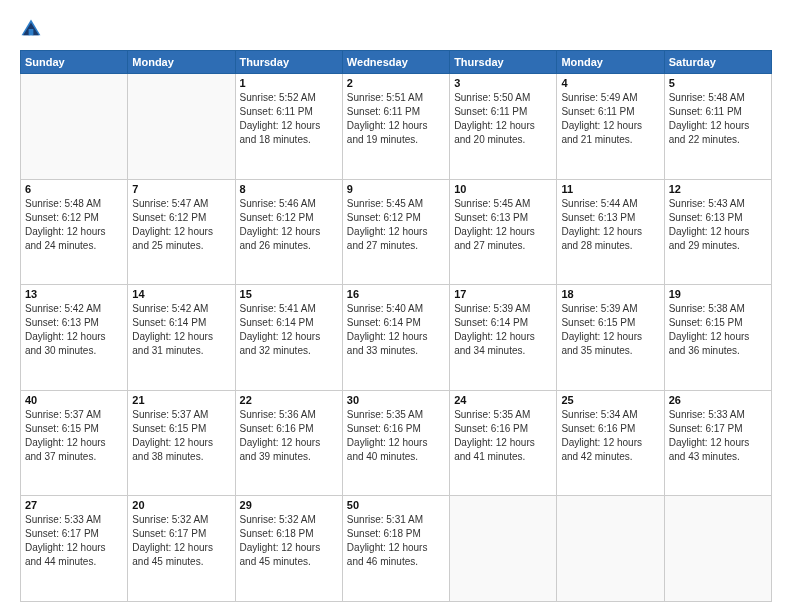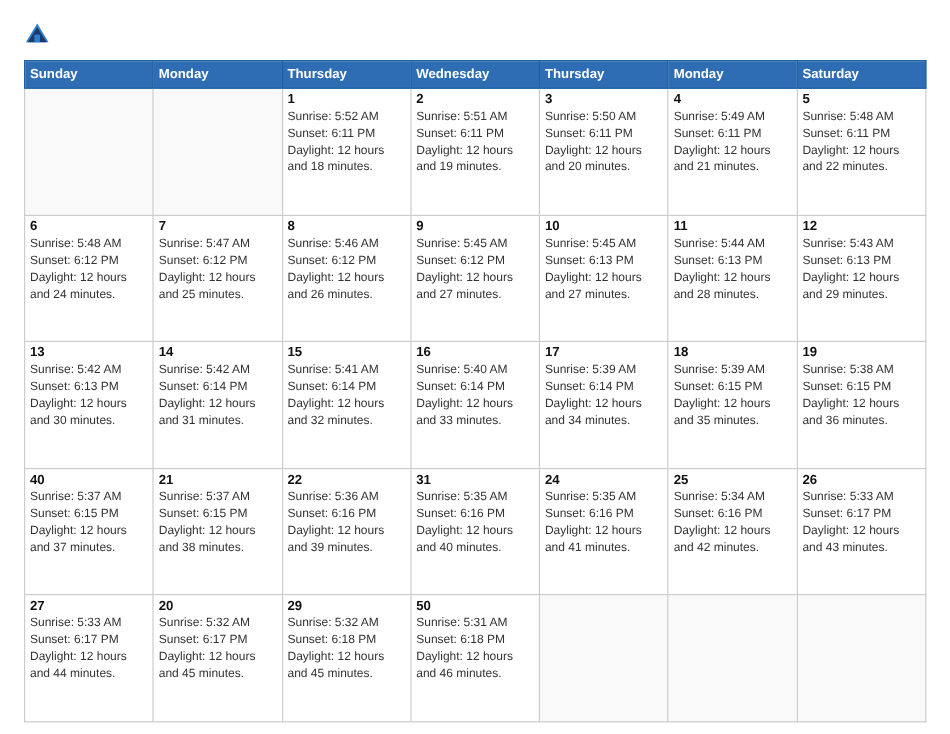--- a/index.html
+++ b/index.html
@@ -220,21 +220,21 @@
           </td>
           <td>
             <span class="day-number">21</span>
             <div class="day-info">Sunrise: 5:37 AM<br>Sunset: 6:15 PM<br>Daylight: 12 hours and 38 minutes.</div>
           </td>
           <td>
             <span class="day-number">22</span>
             <div class="day-info">Sunrise: 5:36 AM<br>Sunset: 6:16 PM<br>Daylight: 12 hours and 39 minutes.</div>
           </td>
           <td>
-            <span class="day-number">31</span>
+            <span class="day-number">30</span>
             <div class="day-info">Sunrise: 5:35 AM<br>Sunset: 6:16 PM<br>Daylight: 12 hours and 40 minutes.</div>
           </td>
           <td>
             <span class="day-number">24</span>
             <div class="day-info">Sunrise: 5:35 AM<br>Sunset: 6:16 PM<br>Daylight: 12 hours and 41 minutes.</div>
           </td>
           <td>
             <span class="day-number">25</span>
             <div class="day-info">Sunrise: 5:34 AM<br>Sunset: 6:16 PM<br>Daylight: 12 hours and 42 minutes.</div>
           </td>

